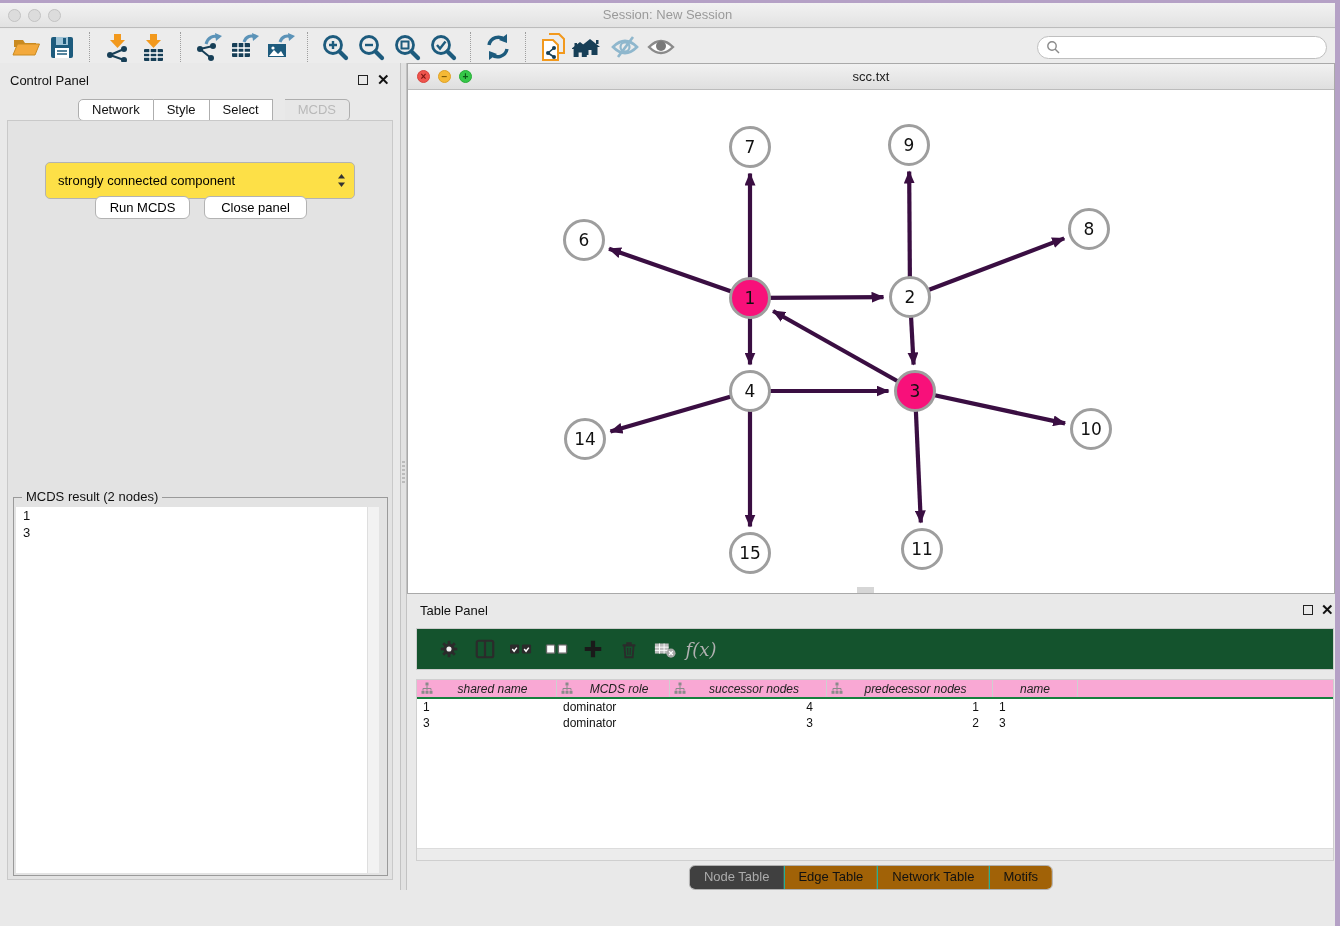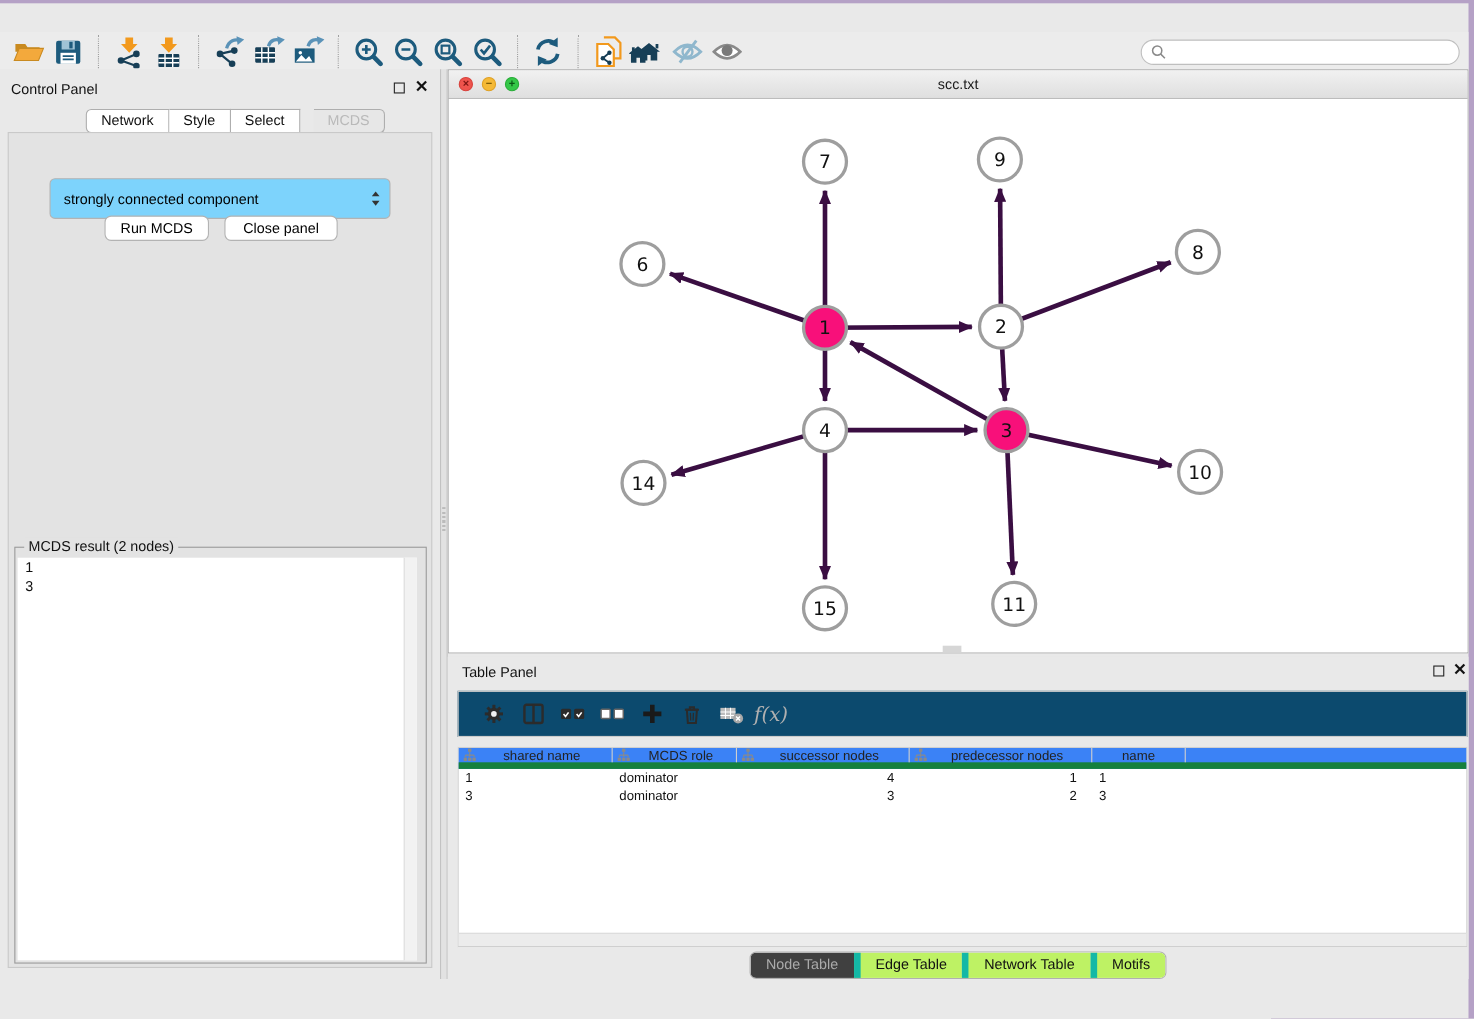--- a/index.html
+++ b/index.html
@@ -30,21 +30,21 @@
   .close-ico { position:absolute; font-size:15px; font-weight:bold; color:#111; line-height:12px; }
   .cp-tabs { position:absolute; left:78px; top:36px; display:flex; }
   .cptab { height:22px; line-height:20px; padding:0 13px; font-size:13px; background:#fff;
     border:1px solid #aeaeae; border-left:none; color:#111;text-align:right; }
   .cptab:first-child { border-left:1px solid #aeaeae; border-radius:5px 0 0 5px; }
   .cptab:last-child { border-radius:0 5px 5px 0;margin-left:12px; }
   .cptab.active { background:#e7e7e7; color:#b9b9b9; }
   .cp-content { position:absolute; left:7px; top:57px; width:386px; height:760px;
     background:#e3e3e3; border:1px solid #c9c9c9; }
   .opt-label { position:absolute; left:0; top:18px; width:100%; text-align:center; font-size:13px; color:#111; }
-  .opt-select { position:absolute; left:37px; top:41px; width:310px; height:37px; background:#7dd3fc;
+  .opt-select { position:absolute; left:37px; top:41px; width:310px; height:37px; background:#fde047;
     border:1px solid #b3b3b3; border-radius:5px; display:flex; align-items:center;
     font-size:13px; padding:0 8px 0 12px; }
   .opt-select .sel-text { flex:1; }
   .cp-btn { position:absolute; top:75px; height:23px; background:#fff; border:1px solid #b3b3b3;
     border-radius:6px; font-size:13px; text-align:center; line-height:21px; }
   .groupbox { position:absolute; left:5px; top:376px; width:375px; height:379px; border:1px solid #9a9a9a; }
   .groupbox .legend { position:absolute; left:8px; top:-9px; background:#e3e3e3; padding:0 4px;
     font-size:13px; color:#111; }
   .groupbox .resultarea { position:absolute; left:2px; top:9px; right:8px; bottom:2px; background:#fff; }
   .resultarea .mline { font-size:13px; line-height:17px; padding-left:7px; color:#111; }
@@ -67,57 +67,63 @@
     font-size:10px; font-weight:bold; text-align:center; line-height:12px; }
   .t-red   { background:#ee544d; border:1px solid #d8423c; color:#7c1512; }
   .t-yel   { background:#f5b936; border:1px solid #dfa125; color:#7c5a07; }
   .t-grn   { background:#35c748; border:1px solid #27ad37; color:#0c5a17; }
   .net-canvas { position:absolute; left:0; top:26px; width:926px; height:503px; background:#fff; }
   .canvas-grip { position:absolute; left:449px; bottom:0px; width:17px; height:6px; background:#d6d6d6; }
 
   
   .table-panel { position:absolute; left:407px; top:594px; width:928px; height:293px; background:#e9e9e9; }
   .tp-title { position:absolute; left:13px; top:6px; font-size:13px; color:#111; }
-  .tp-toolbar { position:absolute; left:9px; top:31px; width:918px; height:42px; background:#0c4a6e;
+  .tp-toolbar { position:absolute; left:9px; top:31px; width:918px; height:42px; background:#14532d;
     border:1px solid #ccc; display:flex; align-items:center; padding-left:14px; }
   .tpbtn { width:36px; height:30px; display:flex; align-items:center; justify-content:center; }
   .fx { font-family:"DejaVu Serif", serif; font-style:italic; font-size:18px; color:#b0b0b0; }
   .dtable { position:absolute; left:9px; top:82px; width:918px; height:182px; background:#fff;
     border:1px solid #cfcfcf; }
-  .dt-header { display:flex; height:19px; background:#3b82f6; border-bottom:6px solid #15803d; }
+  .dt-header { display:flex; height:19px; background:#f9a8d4; border-bottom:2px solid #15803d;font-style:italic; }
   .dt-hcell { display:flex; align-items:center; border-right:1px solid #cfcfcf; font-size:12px; color:#222;
     padding-left:4px; position:relative; }
   .dt-hcell .hlabel { flex:1; text-align:center; padding-right:4px; }
   .dt-row { display:flex; height:16px; }
   .dt-cell { font-size:12px; color:#111; padding:1px 4px 0 6px; overflow:hidden; white-space:nowrap; }
   .dt-cell.num { text-align:right; padding-right:14px; }
   .table-bottomstrip { position:absolute; left:0; right:0; bottom:0; height:12px; background:#ececec;
     border-top:1px solid #dcdcdc; }
   .seg-tabs { position:absolute; left:50%; transform:translateX(-50%); top:268px; display:flex;
     border:1px solid #b0b0b0; border-radius:6px; overflow:hidden; background:#fff; }
-  .seg { height:23px; line-height:21px; padding:0 14px; font-size:13px; color:#111; background:#bef264;
-    border-left:6px solid #14b8a6; }
+  .seg { height:23px; line-height:21px; padding:0 14px; font-size:13px; color:#111; background:#a16207;
+    border-left:1px solid #14b8a6; }
   .seg:first-child { border-left:none; }
   .seg.active { background:#404040; color:#ababab; }
 
   
   .statusbar { position:absolute; left:0; top:887px; width:100%; height:36px; background:#ececec;
     border-top:1px solid #c6c6c6; }
   .list-btn { position:absolute; left:12px; top:6px; width:30px; height:25px; background:#fff;
     border:1px solid #aaa; border-radius:3px; display:flex; align-items:center; justify-content:center; }
   .mem-btn { position:absolute; left:1232px; top:6px; width:99px; height:25px;
     background:linear-gradient(#fdfdfd,#f0f0f0); border:1px solid #b0b0b0; border-radius:4px;
     display:flex; align-items:center; justify-content:center; gap:6px; font-size:13px; color:#111; }
   .green-dot { width:13px; height:13px; border-radius:50%; background:#1f9e3d; }
 </style>
 </head>
 <body>
 
 <div id="app">
 
+  <div class="titlebar">
+    <span class="tl-dot" style="left:8px"></span>
+    <span class="tl-dot" style="left:28px"></span>
+    <span class="tl-dot" style="left:48px"></span>
+    <span class="wtitle">Session: New Session</span>
+  </div>
 
   <div class="toolbar">
     <div class="tbtn">
       <svg width="30" height="30" viewBox="0 0 30 30">
         <path d="M3 8 h9 l2 3 h11 v4 h-22z" fill="#c98a20"></path>
         <path d="M2 23 l4.5 -11 h22 l-4.5 11z" fill="#f3a93c" stroke="#c98a20"></path>
       </svg>
     </div>
     <div class="tbtn">
       <svg width="30" height="30" viewBox="0 0 30 30">

